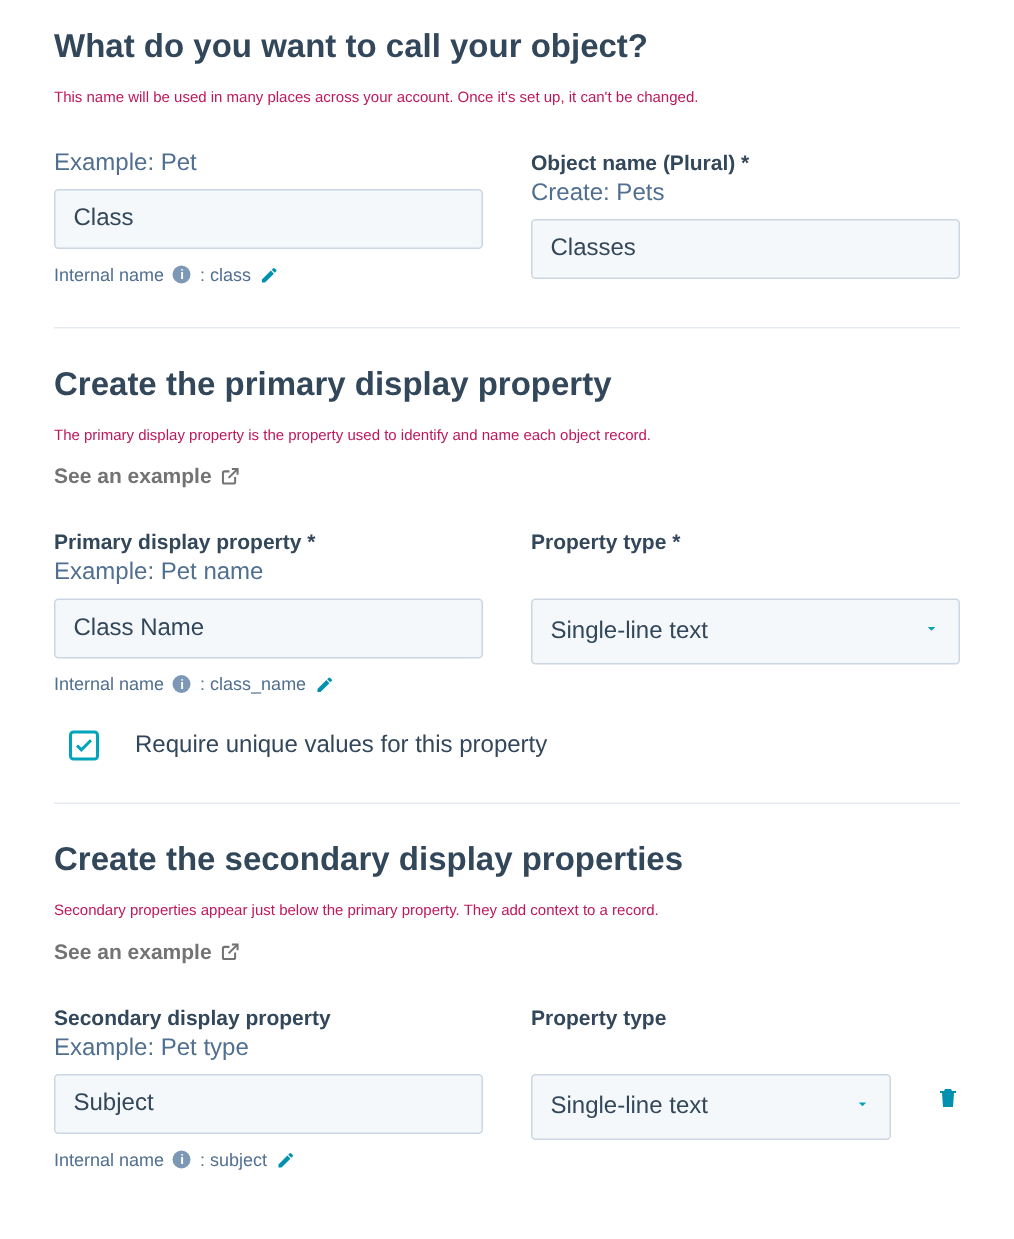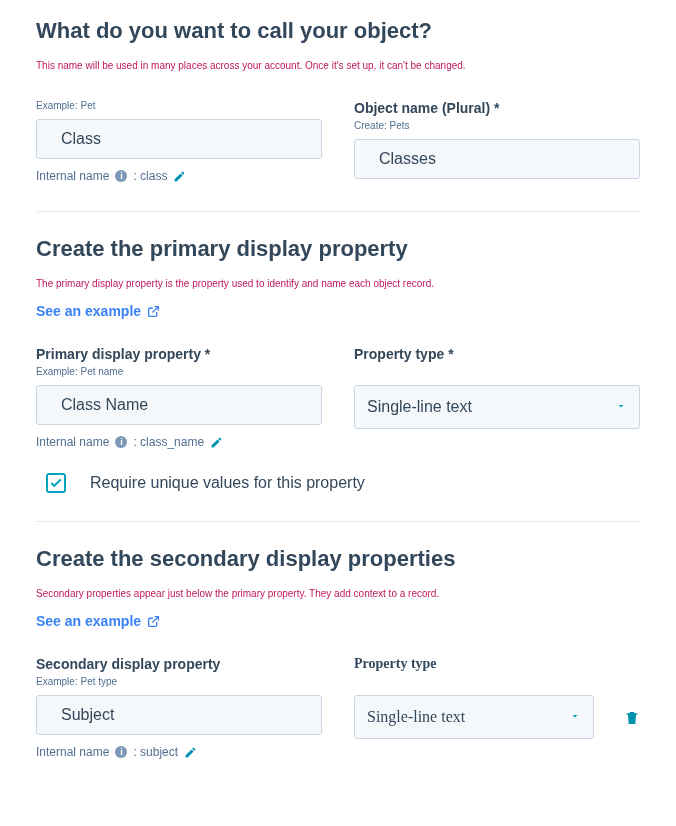--- a/index.html
+++ b/index.html
@@ -16,21 +16,21 @@
   color: #33475b;
   margin-bottom: 14px;
 }
 .section-desc {
   font-size: 10px;
   line-height: 1.6;
   color: #be185d;
   margin-bottom: 10px;
 }
 .link {
-  color: #3b82f6;
+  color: #737373;
   font-weight: 600;
   font-size: 14px;
   text-decoration: none;
   display: inline-flex;
   align-items: center;
   gap: 6px;
 }
 .row {
   display: flex;
   gap: 32px;
@@ -40,31 +40,31 @@
   flex: 1;
   min-width: 0;
 }
 .field-label {
   font-size: 14px;
   font-weight: 600;
   color: #33475b;
   margin-bottom: 4px;
 }
 .field-example {
-  font-size: 10px;
+  font-size: 16px;
   color: #516f90;
   margin-bottom: 8px;
 }
 .input {
   width: 100%;
   height: 40px;
   border: 1px solid #cbd6e2;
   background: #f5f8fa;
   border-radius: 3px;
-  padding: 0 24px;
+  padding: 0 12px;
   font-size: 16px;
   color: #33475b;
   font-family: inherit;
 }
 .select {
   width: 100%;
   height: 44px;
   border: 1px solid #cbd6e2;
   background: #f5f8fa;
   border-radius: 3px;
@@ -127,21 +127,21 @@
 .pencil-icon { color: #0091ae; cursor: pointer; display: inline-flex; }
 .trash-btn {
   color: #0091ae;
   cursor: pointer;
   display: flex;
   align-items: center;
   height: 40px;
   margin-top: 42px;
 }
 .col-with-trash { display: flex; gap: 20px; flex: 1; }
-.col-inner { flex: 1; font-family: Liberation Serif, serif; }
+.col-inner { flex: 1; }
 .caret { color: #00a4bd; }
 .ext-icon { display: inline-flex; }
 .select-narrow { max-width: 240px; }
 </style>
 </head>
 <body>
 
 
 
 

